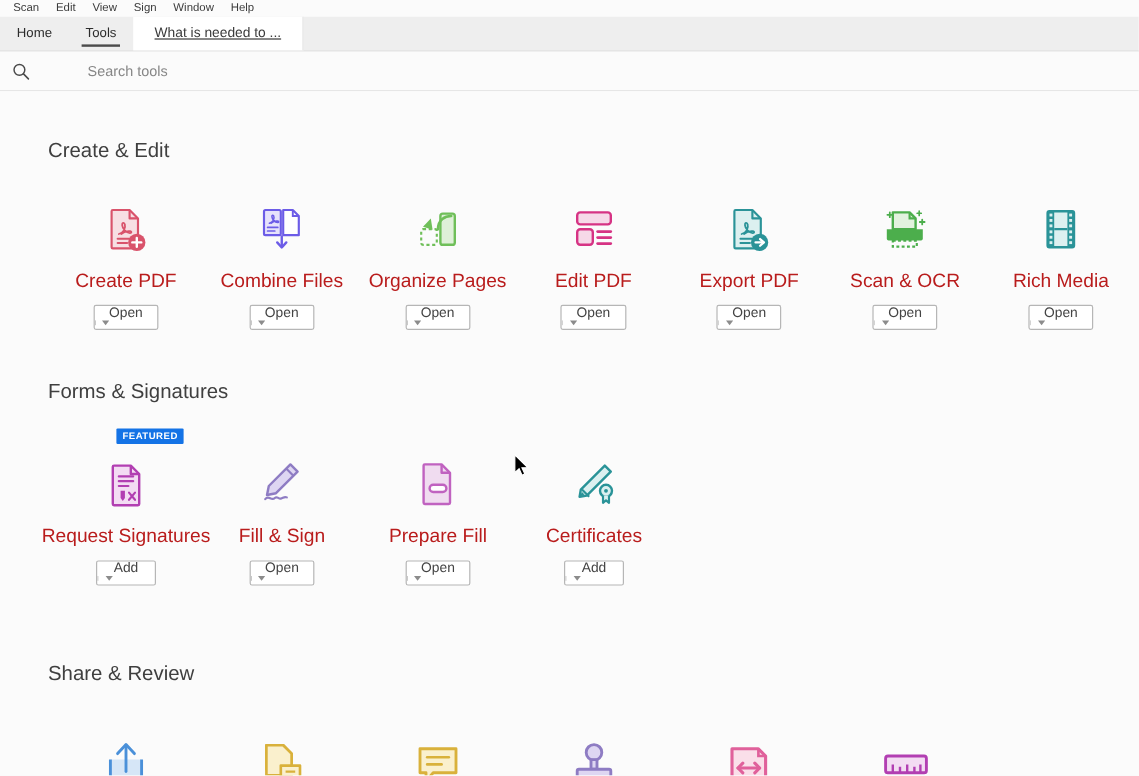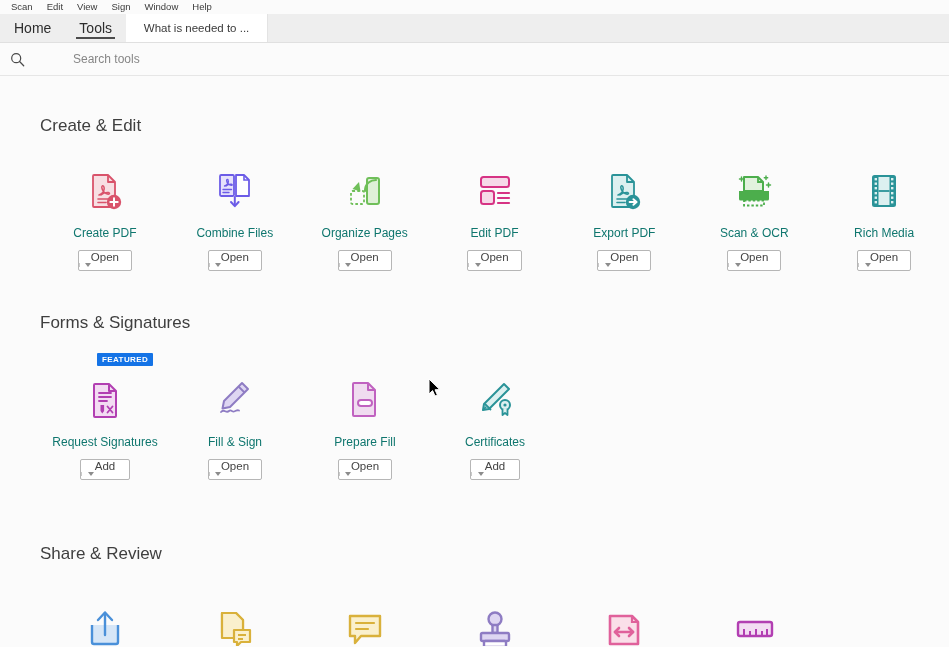--- a/index.html
+++ b/index.html
@@ -33,21 +33,21 @@
   
   #tabstrip {
     height: 29px;
     background: #eeeeee;
     display: flex;
     align-items: stretch;
     border-bottom: 1px solid #e0e0e0;
   }
   .nav-tab {
     display: flex; align-items: center; justify-content: center;
-    font-size: 14px;
+    font-size: 11px;
     color: #2c2c2c;
     padding: 0 14px;
     position: relative;
     cursor: default;
     white-space: nowrap;
   }
   .nav-tab.active::after {
     content: "";
     position: absolute;
     left: 11px; right: 11px; bottom: 3px;
@@ -58,20 +58,21 @@
     display: flex; align-items: center;
     background: #ffffff;
     font-size: 11.5px;
     color: #3a3a3a;
     padding: 0 16px;
     min-width: 142px;
     justify-content: center;
     border-right: 1px solid #e3e3e3;
     white-space: nowrap;
     cursor: default;
+    text-decoration: underline;
   }
 
   
   #searchbar {
     height: 33px;
     background: #fbfbfb;
     display: flex;
     align-items: center;
     padding-left: 10px;
     border-bottom: 1px solid #e6e6e6;
@@ -116,22 +117,22 @@
     position: relative;
   }
   .tool-icon-wrap {
     height: 50px;
     display: flex;
     align-items: center;
     justify-content: center;
     position: relative;
   }
   .tool-label {
-    font-size: 12px;
-    color: #0f766e;
+    font-size: 16px;
+    color: #b91c1c;
     margin-top: 10px;
     text-align: right;
     white-space: nowrap;
   }
   .featured-badge {
     position: absolute;
     top: -22px;
     left: 50%;
     transform: translateX(-8px);
     background: #1473e6;

